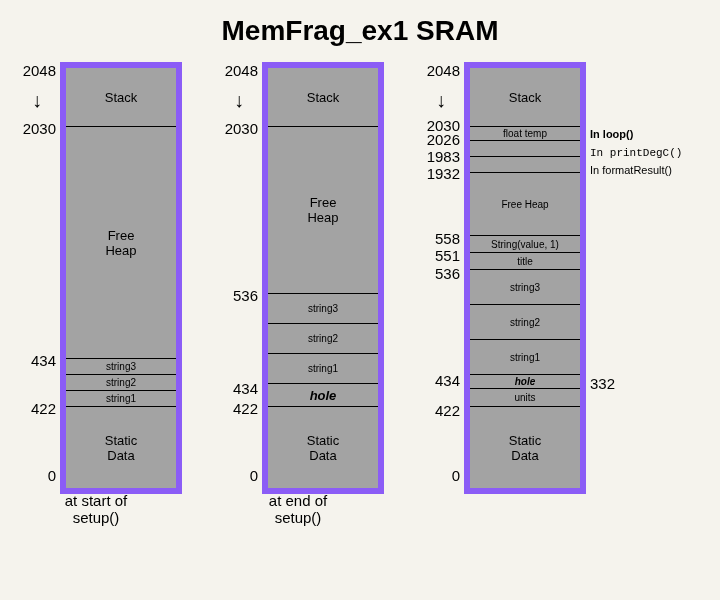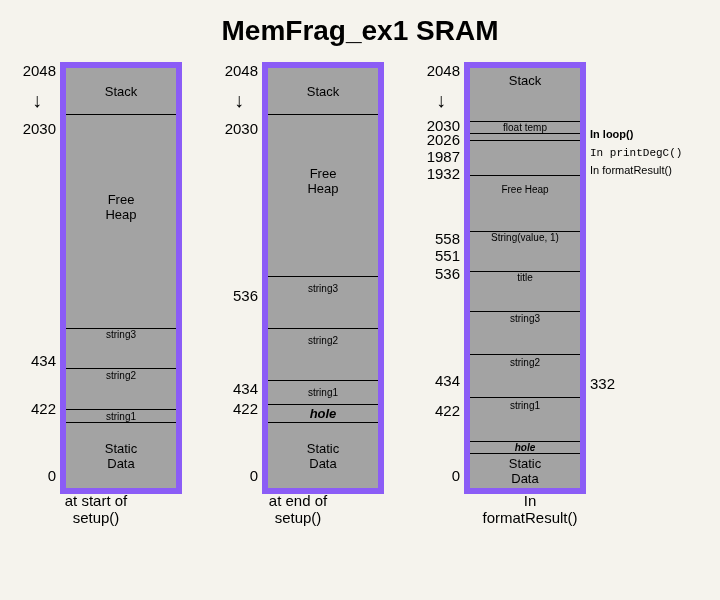--- a/index.html
+++ b/index.html
@@ -60,21 +60,21 @@
     border-top: 1px solid #000;
     display: flex;
     align-items: center;
     justify-content: center;
     font-size: 13px;
     box-sizing: border-box;
     text-align: center;
   }
   .seg:first-child { border-top: none; }
   .italic { font-style: italic; font-weight: bold; }
-  .small { font-size: 10px; margin-top: 28px; }
+  .small { font-size: 10px; }
   .caption {
     text-align: center;
     font-size: 15px;
     margin-top: 10px;
     white-space: pre-line;
   }
   .arrow {
     position: absolute;
     font-size: 20px;
     line-height: 1;
@@ -136,47 +136,46 @@
       <div class="caption">at end of
 setup()</div>
     </div>
     <div class="col">
       <div class="bar-wrap">
         <div class="left-labels">
           <div style="top: 0px;">2048</div>
           <div class="arrow" style="top: 28px; right: 18px;">↓</div>
           <div style="top: 55px;">2030</div>
           <div style="top: 69px;">2026</div>
-          <div style="top: 86px;">1987</div>
+          <div style="top: 86px;">1983</div>
           <div style="top: 103px;">1932</div>
           <div style="top: 168px;">558</div>
           <div style="top: 185px;">551</div>
           <div style="top: 203px;">536</div>
           <div style="top: 310px;">434</div>
           <div style="top: 340px;">422</div>
           <div style="top: 405px;">0</div>
         </div>
         <div class="bar">
           <div class="seg" style="height: 58px; white-space: pre-line;">Stack</div>
           <div class="seg small" style="height: 14px; white-space: pre-line;">float temp</div>
           <div class="seg" style="height: 16px; white-space: pre-line;"></div>
           <div class="seg" style="height: 16px; white-space: pre-line;"></div>
           <div class="seg small" style="height: 63px; white-space: pre-line;">Free Heap</div>
           <div class="seg small" style="height: 17px; white-space: pre-line;">String(value, 1)</div>
           <div class="seg small" style="height: 17px; white-space: pre-line;">title</div>
           <div class="seg small" style="height: 35px; white-space: pre-line;">string3</div>
           <div class="seg small" style="height: 35px; white-space: pre-line;">string2</div>
           <div class="seg small" style="height: 35px; white-space: pre-line;">string1</div>
           <div class="seg small italic" style="height: 14px; white-space: pre-line;">hole</div>
+          <div class="seg small" style="height: 18px; white-space: pre-line;">units</div>
           <div class="seg" style="height: 82px; white-space: pre-line;">Static
 Data</div>
         </div>
         <div class="right-labels">
           <div style="top: 66px; font-weight: bold;">In loop()</div>
           <div style="top: 85px; font-family: Liberation Mono, monospace;">In printDegC()</div>
           <div style="top: 102px;">In formatResult()</div>
           <div style="top: 313px; font-size: 15px;">332</div>
         </div>
       </div>
-      <div class="caption">In
-formatResult()</div>
     </div>
   </div>
 
 </body></html>

